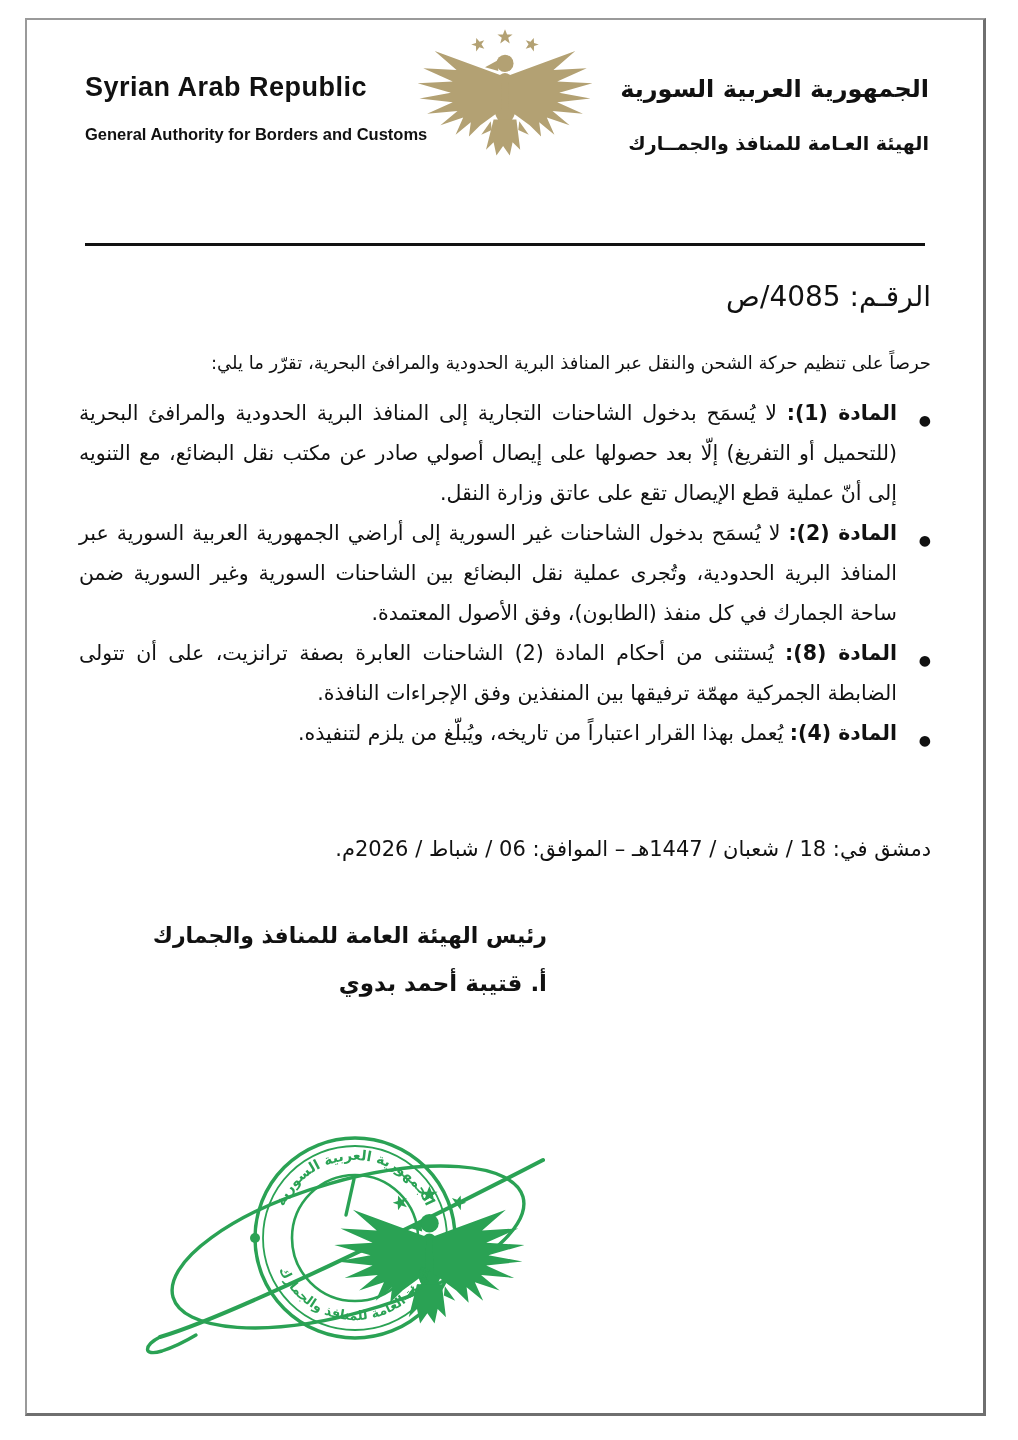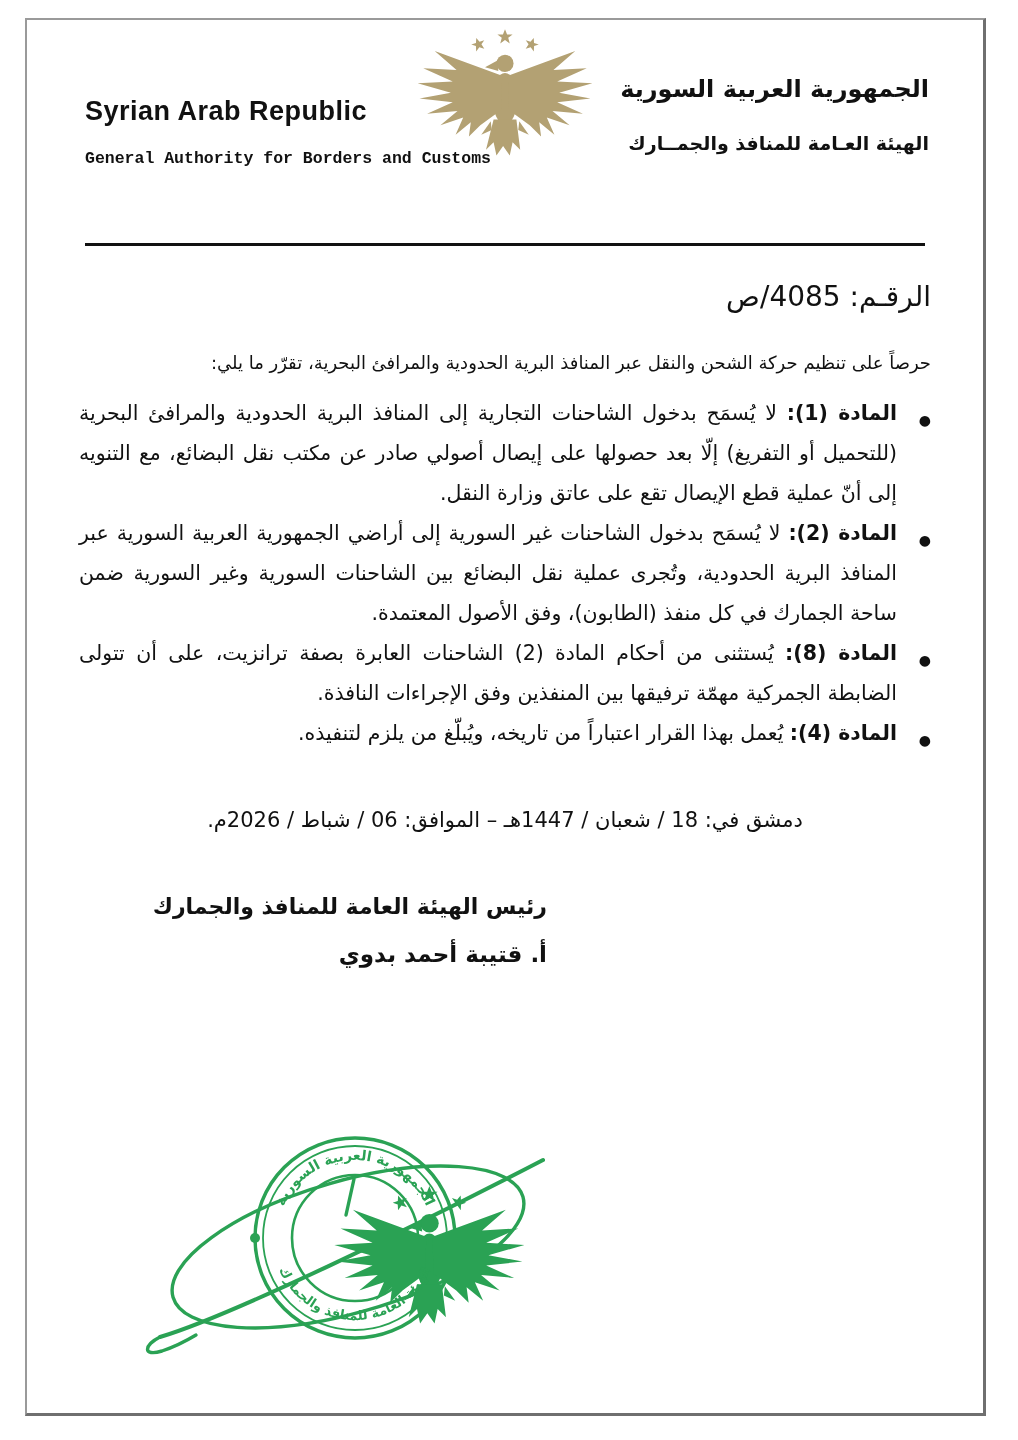--- a/index.html
+++ b/index.html
@@ -9,40 +9,40 @@
     background:#fff;
     border:2px solid #9a9a9a;
     border-right:3px solid #6f6f6f;
     border-bottom:3px solid #6f6f6f;
     box-sizing:border-box;
   }
   .content{position:relative;width:100%;height:100%;box-sizing:border-box;padding:0 52px;}
 
   
   .header{position:relative;height:205px;}
-  .hdr-en{position:absolute;left:6px;top:76px;font-family:"Liberation Sans",sans-serif;}
+  .hdr-en{position:absolute;left:6px;top:52px;font-family:"Liberation Sans",sans-serif;}
   .hdr-en-title{font-size:27px;font-weight:bold;letter-spacing:.5px;}
-  .hdr-en-sub{font-size:16.5px;font-weight:bold;margin-top:22px;font-family:Liberation Mono, monospace;}
+  .hdr-en-sub{font-size:16.5px;font-weight:bold;margin-top:22px;}
   .hdr-emblem{position:absolute;left:50%;transform:translateX(-50%);top:8px;}
   .hdr-ar{position:absolute;right:2px;top:55px;text-align:right;direction:rtl;}
   .hdr-ar-title{font-size:24px;font-weight:bold;}
   .hdr-ar-sub{font-size:19px;font-weight:bold;margin-top:29px;}
   .hdr-rule{height:3px;background:#111;margin:18px 6px 0 6px;}
 
   
   .doc-body{direction:rtl;text-align:right;}
   .ref-line{margin-top:34px;font-size:28px;}
   .doc-title{text-align:center;font-size:24px;font-weight:bold;margin-top:26px;}
   .intro{font-size:18px;margin-top:24px;line-height:52px;}
   .articles{margin-top:4px;}
   .article{display:flex;gap:0;direction:rtl;}
   .bullet{width:34px;flex:none;text-align:right;font-size:14px;line-height:54px;}
   .article-text{flex:1;font-size:20.5px;line-height:40px;text-align:justify;}
   .article-label{font-weight:bold;}
-  .date-line{text-align:center;font-size:21px;margin-top:41px;}
+  .date-line{font-size:21px;margin-top:70px;}
 
   
   .sig-block{direction:rtl;width:420px;margin-top:62px;margin-left:48px;margin-right:auto;}
   .sig-title{font-size:22px;font-weight:bold;}
   .sig-name{font-size:23px;font-weight:bold;margin-top:22px;}
 
   
   .stamp-wrap{position:absolute;left:118px;top:1120px;width:440px;height:260px;pointer-events:none;}
   .stamp-wrap svg text{font-family:"DejaVu Sans",sans-serif;font-weight:bold;}
   .hidden-defs{position:absolute;width:0;height:0;overflow:hidden;}

